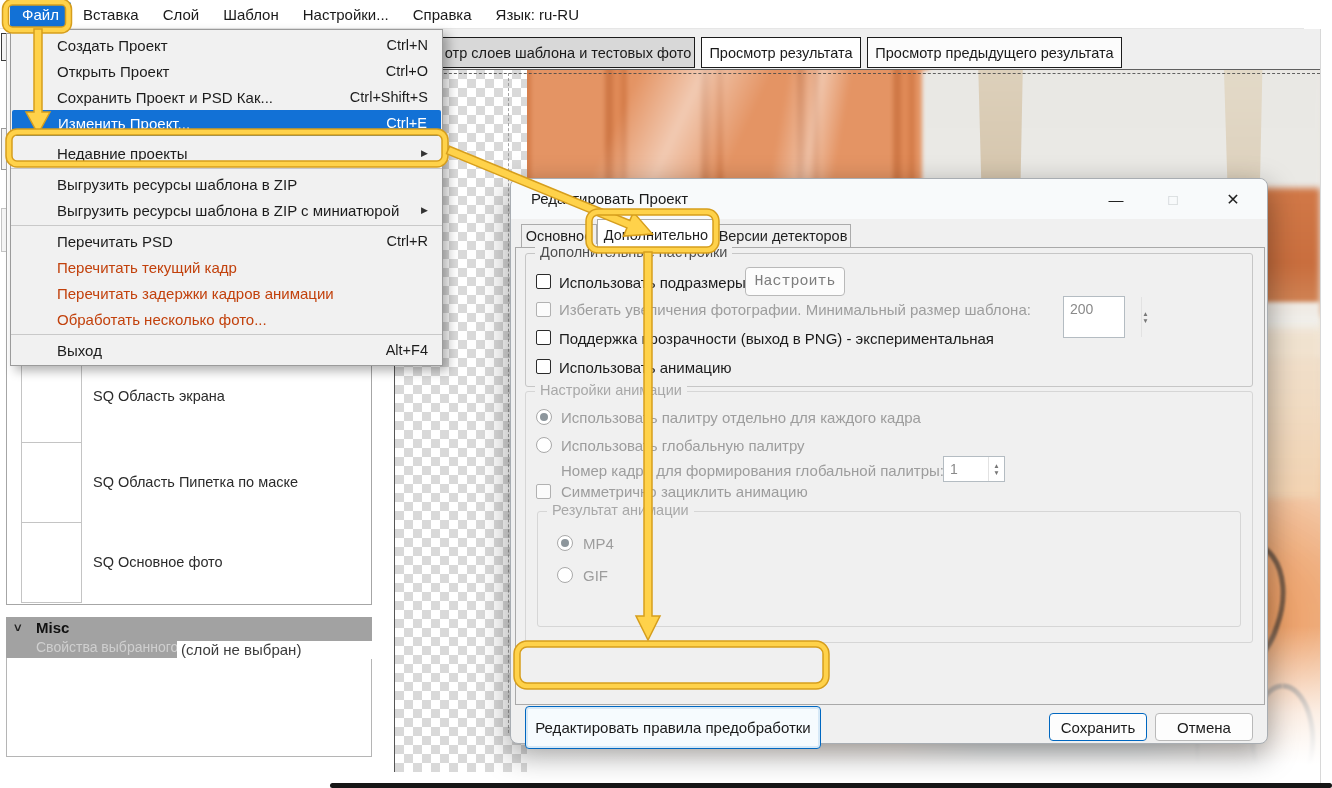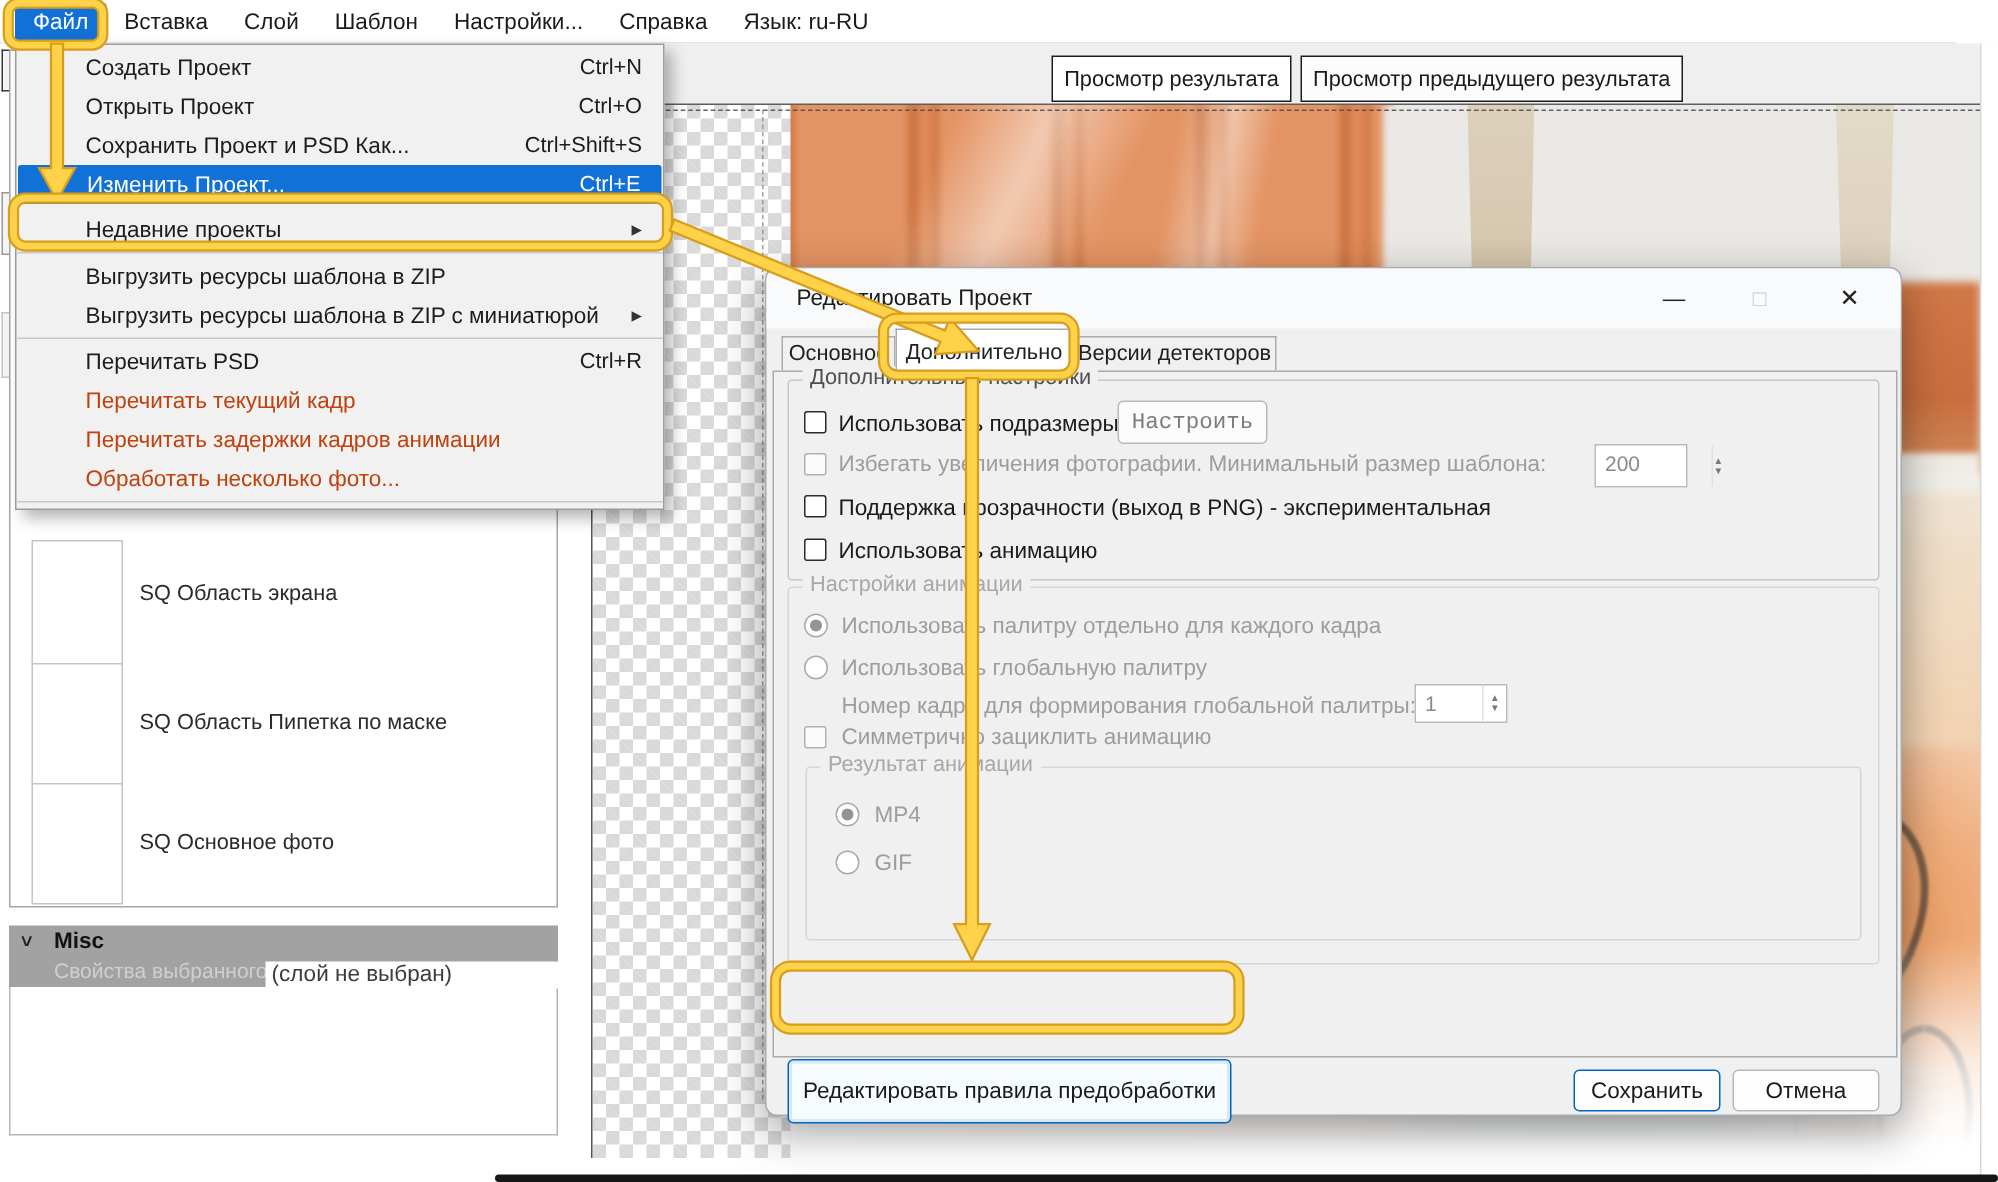--- a/index.html
+++ b/index.html
@@ -157,20 +157,21 @@
     <span class="mi active">Файл</span>
     <span class="mi">Вставка</span>
     <span class="mi">Слой</span>
     <span class="mi">Шаблон</span>
     <span class="mi">Настройки...</span>
     <span class="mi">Справка</span>
     <span class="mi">Язык: ru-RU</span>
   </div>
 
   <div id="topstrip"></div>
+  <div class="ptab" id="ptab1">отр слоев шаблона и тестовых фото</div>
   <div class="ptab" id="ptab2">Просмотр результата</div>
   <div class="ptab" id="ptab3">Просмотр предыдущего результата</div>
 
   <div id="checker"></div>
   <div id="photo">
     <div class="ph" id="ph-base"></div>
     <div class="ph" id="ph-wall"></div>
     <div class="ph" id="ph-sky"></div>
     <div class="ph" id="ph-roof"></div>
     <div class="ph" id="ph-rail"></div>
@@ -253,20 +254,24 @@
     </div>
     <div class="fitem disabled">
       <span>Перечитать задержки кадров анимации</span>
       <span></span>
     </div>
     <div class="fitem disabled">
       <span>Обработать несколько фото...</span>
       <span></span>
     </div>
     <div class="fsep"></div>
+    <div class="fitem">
+      <span>Выход</span>
+      <span class="sc">Alt+F4</span>
+    </div>
   </div>
 
   <div id="dialog">
     <div id="dlg-titlebar"></div>
     <div id="dlg-title">Редактировать Проект</div>
     <div class="wctl" id="wctl-min">—</div>
     <div class="wctl" id="wctl-max">□</div>
     <div class="wctl" id="wctl-close">✕</div>
 
     <div class="dtab" id="dtab-main">Основное</div>
@@ -275,21 +280,21 @@
     <div id="tabpanel"></div>
 
     <div class="grp" style="left:14px;top:74px;width:728px;height:134px;">
       <span class="legend">Дополнительные настройки</span>
     </div>
     <div class="cb" style="left:25px;top:95px;"></div>
     <div class="dlbl" style="left:48px;top:95px;">Использовать подразмеры</div>
     <div class="btn" id="btn-configure">Настроить</div>
     <div class="cb dis" style="left:25px;top:123px;"></div>
     <div class="dlbl dis" style="left:48px;top:122px;">Избегать увеличения фотографии. Минимальный размер шаблона:</div>
-    <div class="spin" style="left:552px;top:117px;width:62px;height:29px;gap:48px;">
+    <div class="spin" style="left:552px;top:117px;width:62px;height:42px;gap:48px;">
       <span class="val">200</span>
       <span class="arrows">
         <span>▲</span>
         <span>▼</span>
       </span>
     </div>
     <div class="cb" style="left:25px;top:151px;"></div>
     <div class="dlbl" style="left:48px;top:151px;">Поддержка прозрачности (выход в PNG) - экспериментальная</div>
     <div class="cb" style="left:25px;top:180px;"></div>
     <div class="dlbl" style="left:48px;top:180px;">Использовать анимацию</div>

